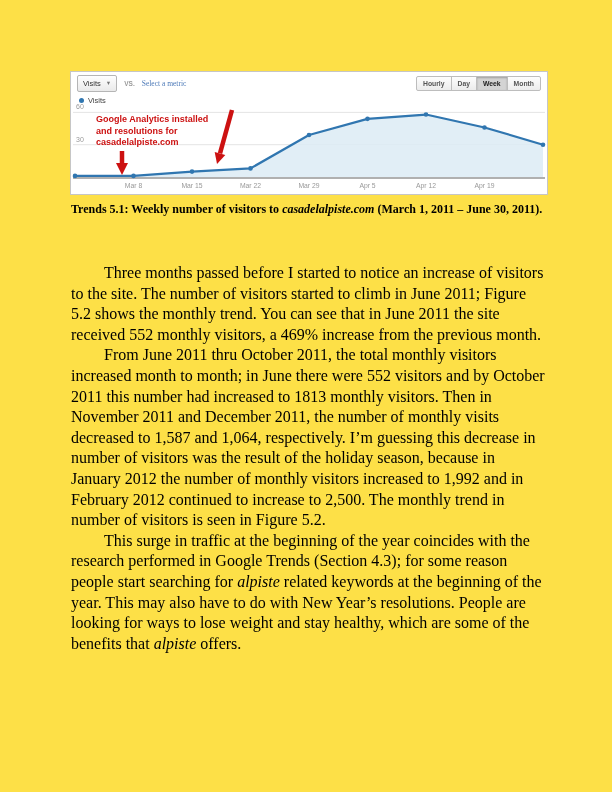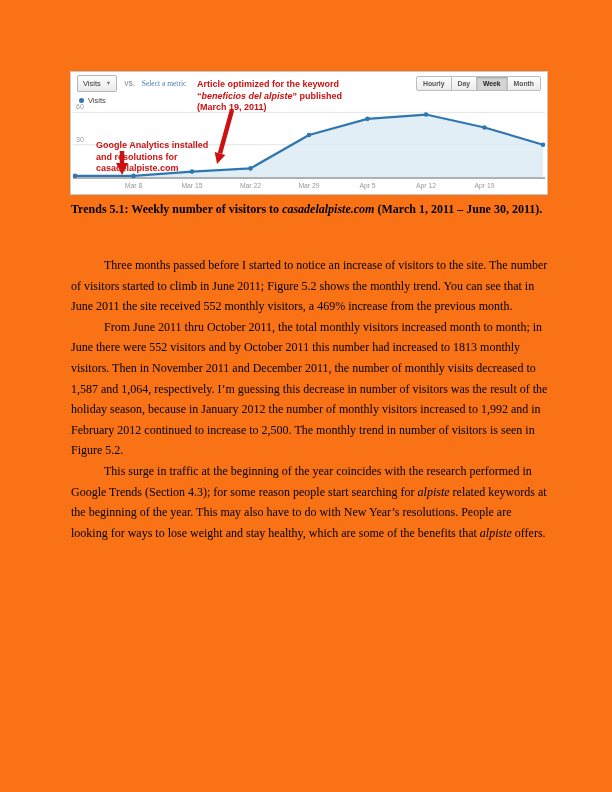--- a/index.html
+++ b/index.html
@@ -1,20 +1,20 @@
 <!DOCTYPE html>
 <html style="--line: #3076b0; --area: #dcebf4; --red: #cc1111; --link: #4d7ab8;"><head>
 <meta charset="utf-8">
 <style>
   :root{
     --line:#3076b0; --area:#dcebf4; --red:#cc1111; --link:#4d7ab8;
   }
   *{margin:0;padding:0;box-sizing:border-box;}
   html,body{background:#fff;}
-  .page{position:relative;width:612px;height:792px;background:#f97316;overflow:hidden;
+  .page{position:relative;width:612px;height:792px;background:#fde047;overflow:hidden;
         font-family:"Liberation Serif",serif;color:#000;}
 
   
   .ga-panel{position:absolute;left:70px;top:71px;width:478px;height:124px;
             border:1px solid #c6c6c6;background:#fff;
             font-family:"Liberation Sans",sans-serif;}
   .ga-inner{position:relative;width:476px;height:122px;}
   .ga-toolbar{position:absolute;left:0;top:0;width:100%;height:22px;
               display:flex;align-items:center;padding:0 6px;}
   .metric-dropdown{display:inline-flex;align-items:center;gap:5px;
@@ -36,22 +36,22 @@
   .plot-svg{position:absolute;left:0;top:0;}
 
   
   .red-note{position:absolute;color:var(--red);font-weight:bold;font-size:9px;
       line-height:11.5px;white-space:nowrap;}
   .note-arrow{position:absolute;pointer-events:none;}
 
   
   .fig-caption{position:absolute;left:71px;top:199px;width:477px;
       font-size:12px;font-weight:bold;line-height:21.5px;}
-  .body-text{position:absolute;left:71px;top:255px;width:477px;
-      font-size:12px;line-height:20.6px;text-align:left;}
+  .body-text{position:absolute;left:71px;top:263px;width:477px;
+      font-size:16px;line-height:20.6px;text-align:left;}
   .body-text p{text-indent:33px;margin:0;}
   .page-number{position:absolute;left:0;top:722px;width:612px;text-align:center;
       font-size:12px;}
 </style>
 </head>
 <body>
 
 <div class="page">
 
   <div class="ga-panel">
@@ -96,35 +96,30 @@
           <button class="view-btn selected">Week</button>
           <button class="view-btn">Month</button>
         </span>
       </div>
 
       <div class="ga-legend">
         <span class="legend-dot"></span>
         <span>Visits</span>
       </div>
 
-      <div class="red-note" style="left:25px;top:42px;margin-top:26px;">
+      <div class="red-note" style="left:25px;top:42px;">
         <div><span>Google Analytics installed</span></div>
         <div><span>and resolutions for</span></div>
         <div><span>casadelalpiste.com</span></div>
       </div>
       <svg class="note-arrow" style="left:43px;top:77px;" width="16" height="28" viewBox="0 0 16 28">
         <line x1="8" y1="2" x2="8" y2="15" stroke="#cc1111" stroke-width="4.5"></line>
         <polygon points="2,14 14,14 8,26" fill="#cc1111"></polygon>
       </svg>
 
-      <div class="red-note" style="left:126px;top:7px;">
-        <div><span>Article optimized for the keyword</span></div>
-        <div><span>“</span><span style="font-style: italic;">beneficios del alpiste</span><span>” published</span></div>
-        <div><span>(March 19, 2011)</span></div>
-      </div>
       <svg class="note-arrow" style="left:140px;top:36px;" width="30" height="60" viewBox="0 0 30 60">
         <line x1="21" y1="2" x2="9" y2="45.4" stroke="#cc1111" stroke-width="4.5"></line>
         <polygon points="14.3,46.9 3.7,43.9 6,56" fill="#cc1111"></polygon>
       </svg>
 
     </div>
   </div>
 
   <div class="fig-caption"><span>Trends 5.1: Weekly number of visitors to </span><span style="font-style: italic;">casadelalpiste.com</span><span> (March 1, 2011 – June 30, 2011).</span></div>
 

